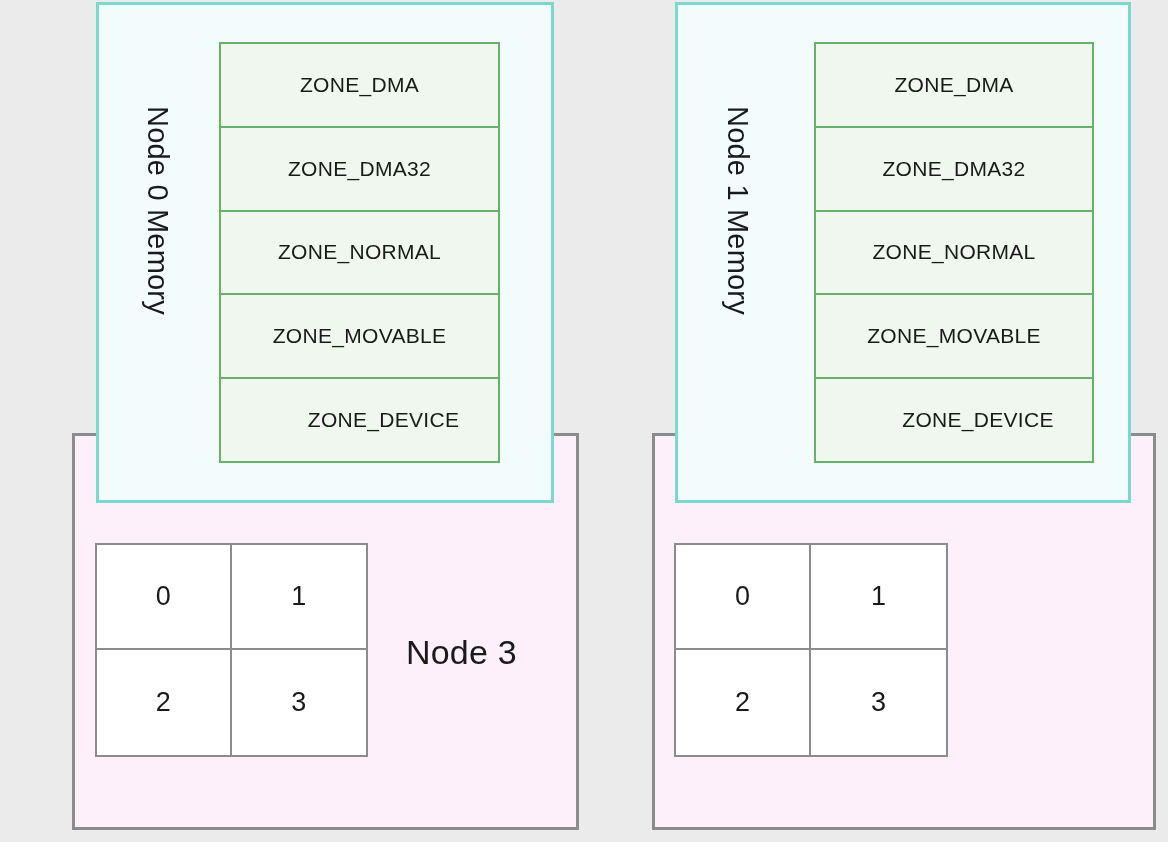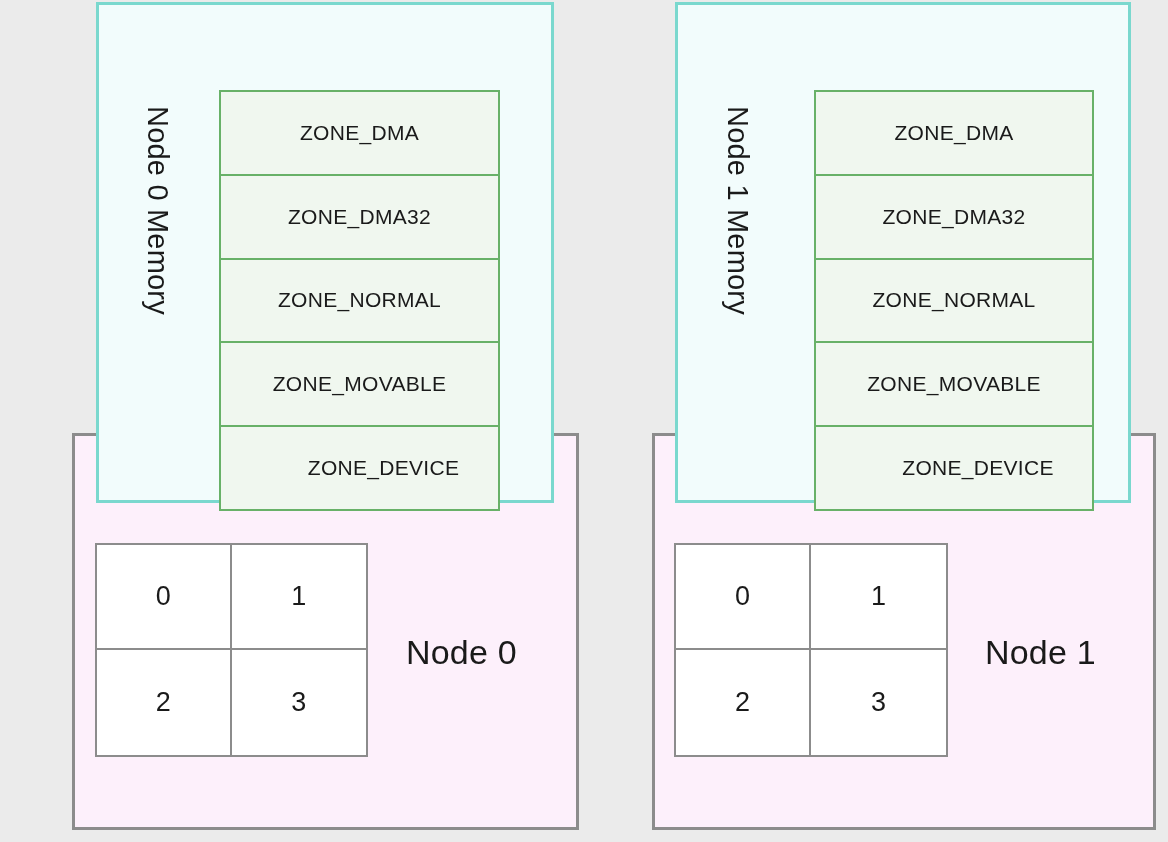--- a/index.html
+++ b/index.html
@@ -66,21 +66,20 @@
 
   
   .zone-stack {
     position: absolute;
     z-index: 3;
     box-sizing: border-box;
     border: 2px solid #68b168;
     background: #4c1d95;
     display: flex;
     flex-direction: column;
-    margin-top: 48px;
   }
   .zone-row {
     flex: 1 1 0;
     display: flex;
     align-items: center;
     justify-content: center;
     border-bottom: 2px solid #68b168;
     box-sizing: border-box;
     background: #f0f7ef;
     color: #1a1a1a;
@@ -151,21 +150,21 @@
       <div class="zone-row">ZONE_DEVICE</div>
     </div>
 
     <div class="cpu-grid" style="left:95px; top:543px; width:273px; height:214px;">
       <div class="cpu-cell">0</div>
       <div class="cpu-cell">1</div>
       <div class="cpu-cell">2</div>
       <div class="cpu-cell">3</div>
     </div>
 
-    <div class="node-caption" style="left:406px; top:633px;">Node 0</div>
+    <div class="node-caption" style="left:406px; top:633px;">Node 3</div>
   </div>
 
   <div class="node-group">
 
     <div class="node-box" style="left:652px; top:433px; width:504px; height:397px;"></div>
 
     <div class="memory-box" style="left:675px; top:2px; width:456px; height:501px;"></div>
 
     <div class="memory-label" style="left:754px; top:106px;">Node 1 Memory</div>
 
@@ -177,16 +176,15 @@
       <div class="zone-row">ZONE_DEVICE</div>
     </div>
 
     <div class="cpu-grid" style="left:674px; top:543px; width:274px; height:214px;">
       <div class="cpu-cell">0</div>
       <div class="cpu-cell">1</div>
       <div class="cpu-cell">2</div>
       <div class="cpu-cell">3</div>
     </div>
 
-    <div class="node-caption" style="left:985px; top:633px;">Node 1</div>
   </div>
 
 </div>
 
 </body></html>

